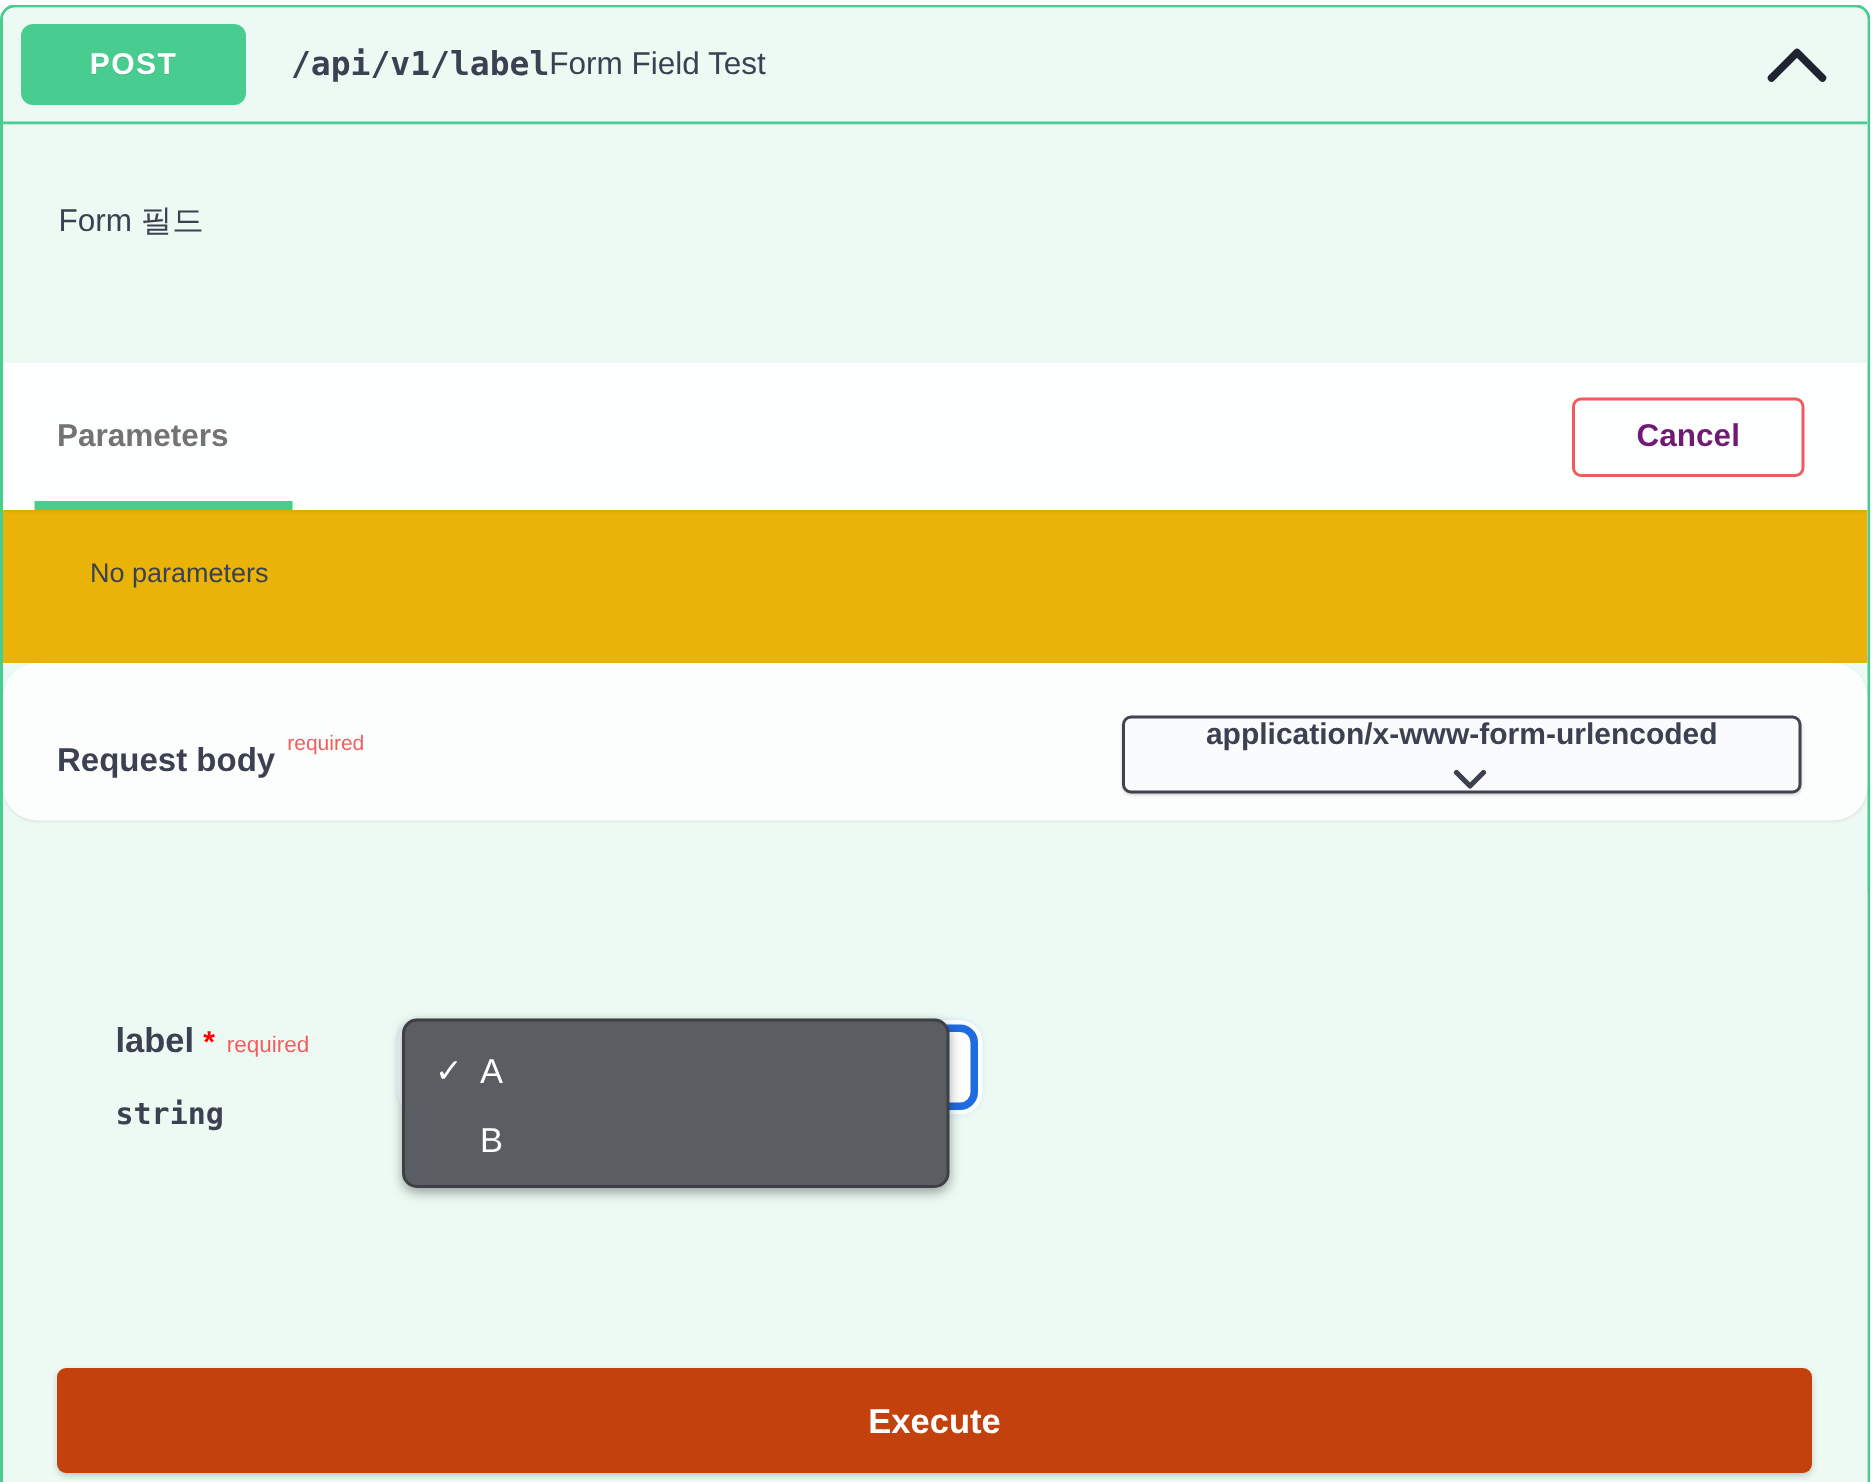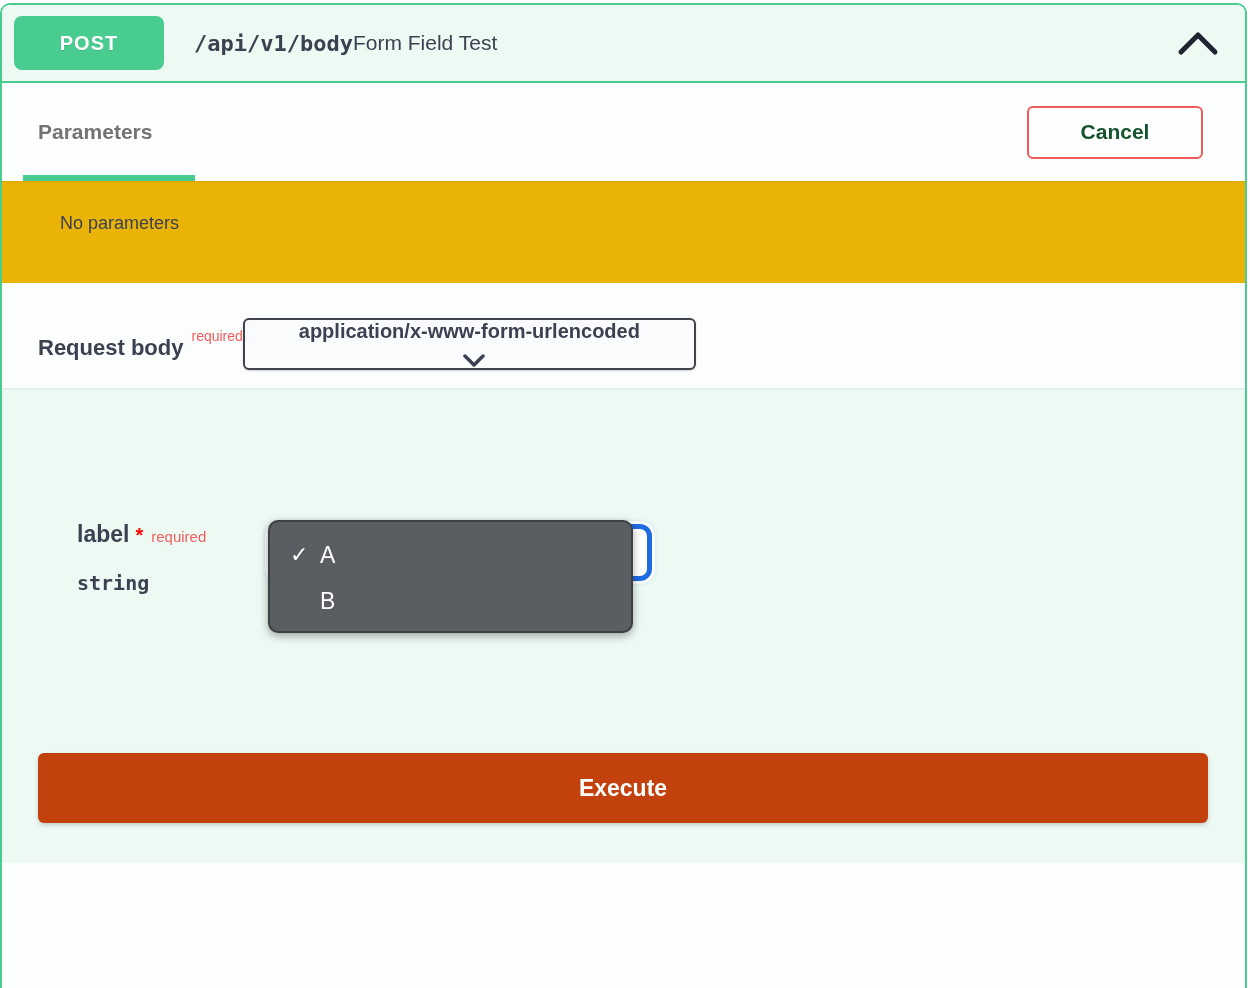--- a/index.html
+++ b/index.html
@@ -59,45 +59,45 @@
   }
   .params-tab {
     font-size:21px; font-weight:bold; color:#737373;
     position:relative; cursor:pointer;
   }
   .tab-underline {
     position:absolute; left:21px; bottom:0;
     width:172px; height:6px; background:#49cc90;
   }
   .cancel-btn {
-    width:176px; height:53px;
+    width:155px; height:53px;
     background:transparent;
     border:2px solid #f15b5b; border-radius:6px;
-    color:#14532d; font-size:21px; font-weight:bold;
+    color:#701a75; font-size:21px; font-weight:bold;
     font-family:"Liberation Sans", sans-serif;
     cursor:pointer;
     margin-left:28px;
   }
 
   
   .no-params {
     height:102px; flex:0 0 102px;
     background:#eab308;
     padding:32px 0 0 58px;
     font-size:18px; color:#3b4151;
   }
 
   
   .reqbody-header {
     height:105px; flex:0 0 105px;
     background:#fcfdfd;
     box-shadow:0 1px 2px rgba(0,0,0,.08);
-    display:flex; align-items:center; 
+    display:flex; align-items:center; justify-content:space-between;
     padding:17px 44px 0 36px;
-    position:relative; z-index:2;
+    position:relative; z-index:2;border-radius:23px;
   }
   .reqbody-title { font-size:22px; font-weight:bold; color:#3b4151; }
   .reqbody-title sup {
     font-size:14px; font-weight:normal; color:#f25c5c;
     margin-left:8px; vertical-align:14px;
   }
   .content-type-select {
     width:453px; height:52px;
     background:#fafbfc;
     border:2px solid #41444e; border-radius:6px;
@@ -176,28 +176,29 @@
   
   .bottom-strip { flex:1; background:#fdfefe; }
 </style>
 </head>
 <body>
 
 <div class="opblock">
 
   <div class="opblock-header">
     <div class="method-badge">POST</div>
-    <span class="op-path">/api/v1/body</span>
+    <span class="op-path">/api/v1/label</span>
     <span class="op-summary">Form Field Test</span>
     <span class="header-spacer"></span>
     <svg class="chevron-up" viewBox="0 0 42 30">
       <polyline points="4,24 21,7 38,24" fill="none" stroke="#1f2430" stroke-width="5" stroke-linecap="round" stroke-linejoin="round"></polyline>
     </svg>
   </div>
 
+  <div class="op-description">Form 필드</div>
 
   <div class="params-header">
     <div class="params-tab">
       <span>Parameters</span>
     </div>
     <div class="tab-underline"></div>
     <button class="cancel-btn">Cancel</button>
   </div>
 
   <div class="no-params">No parameters</div>

